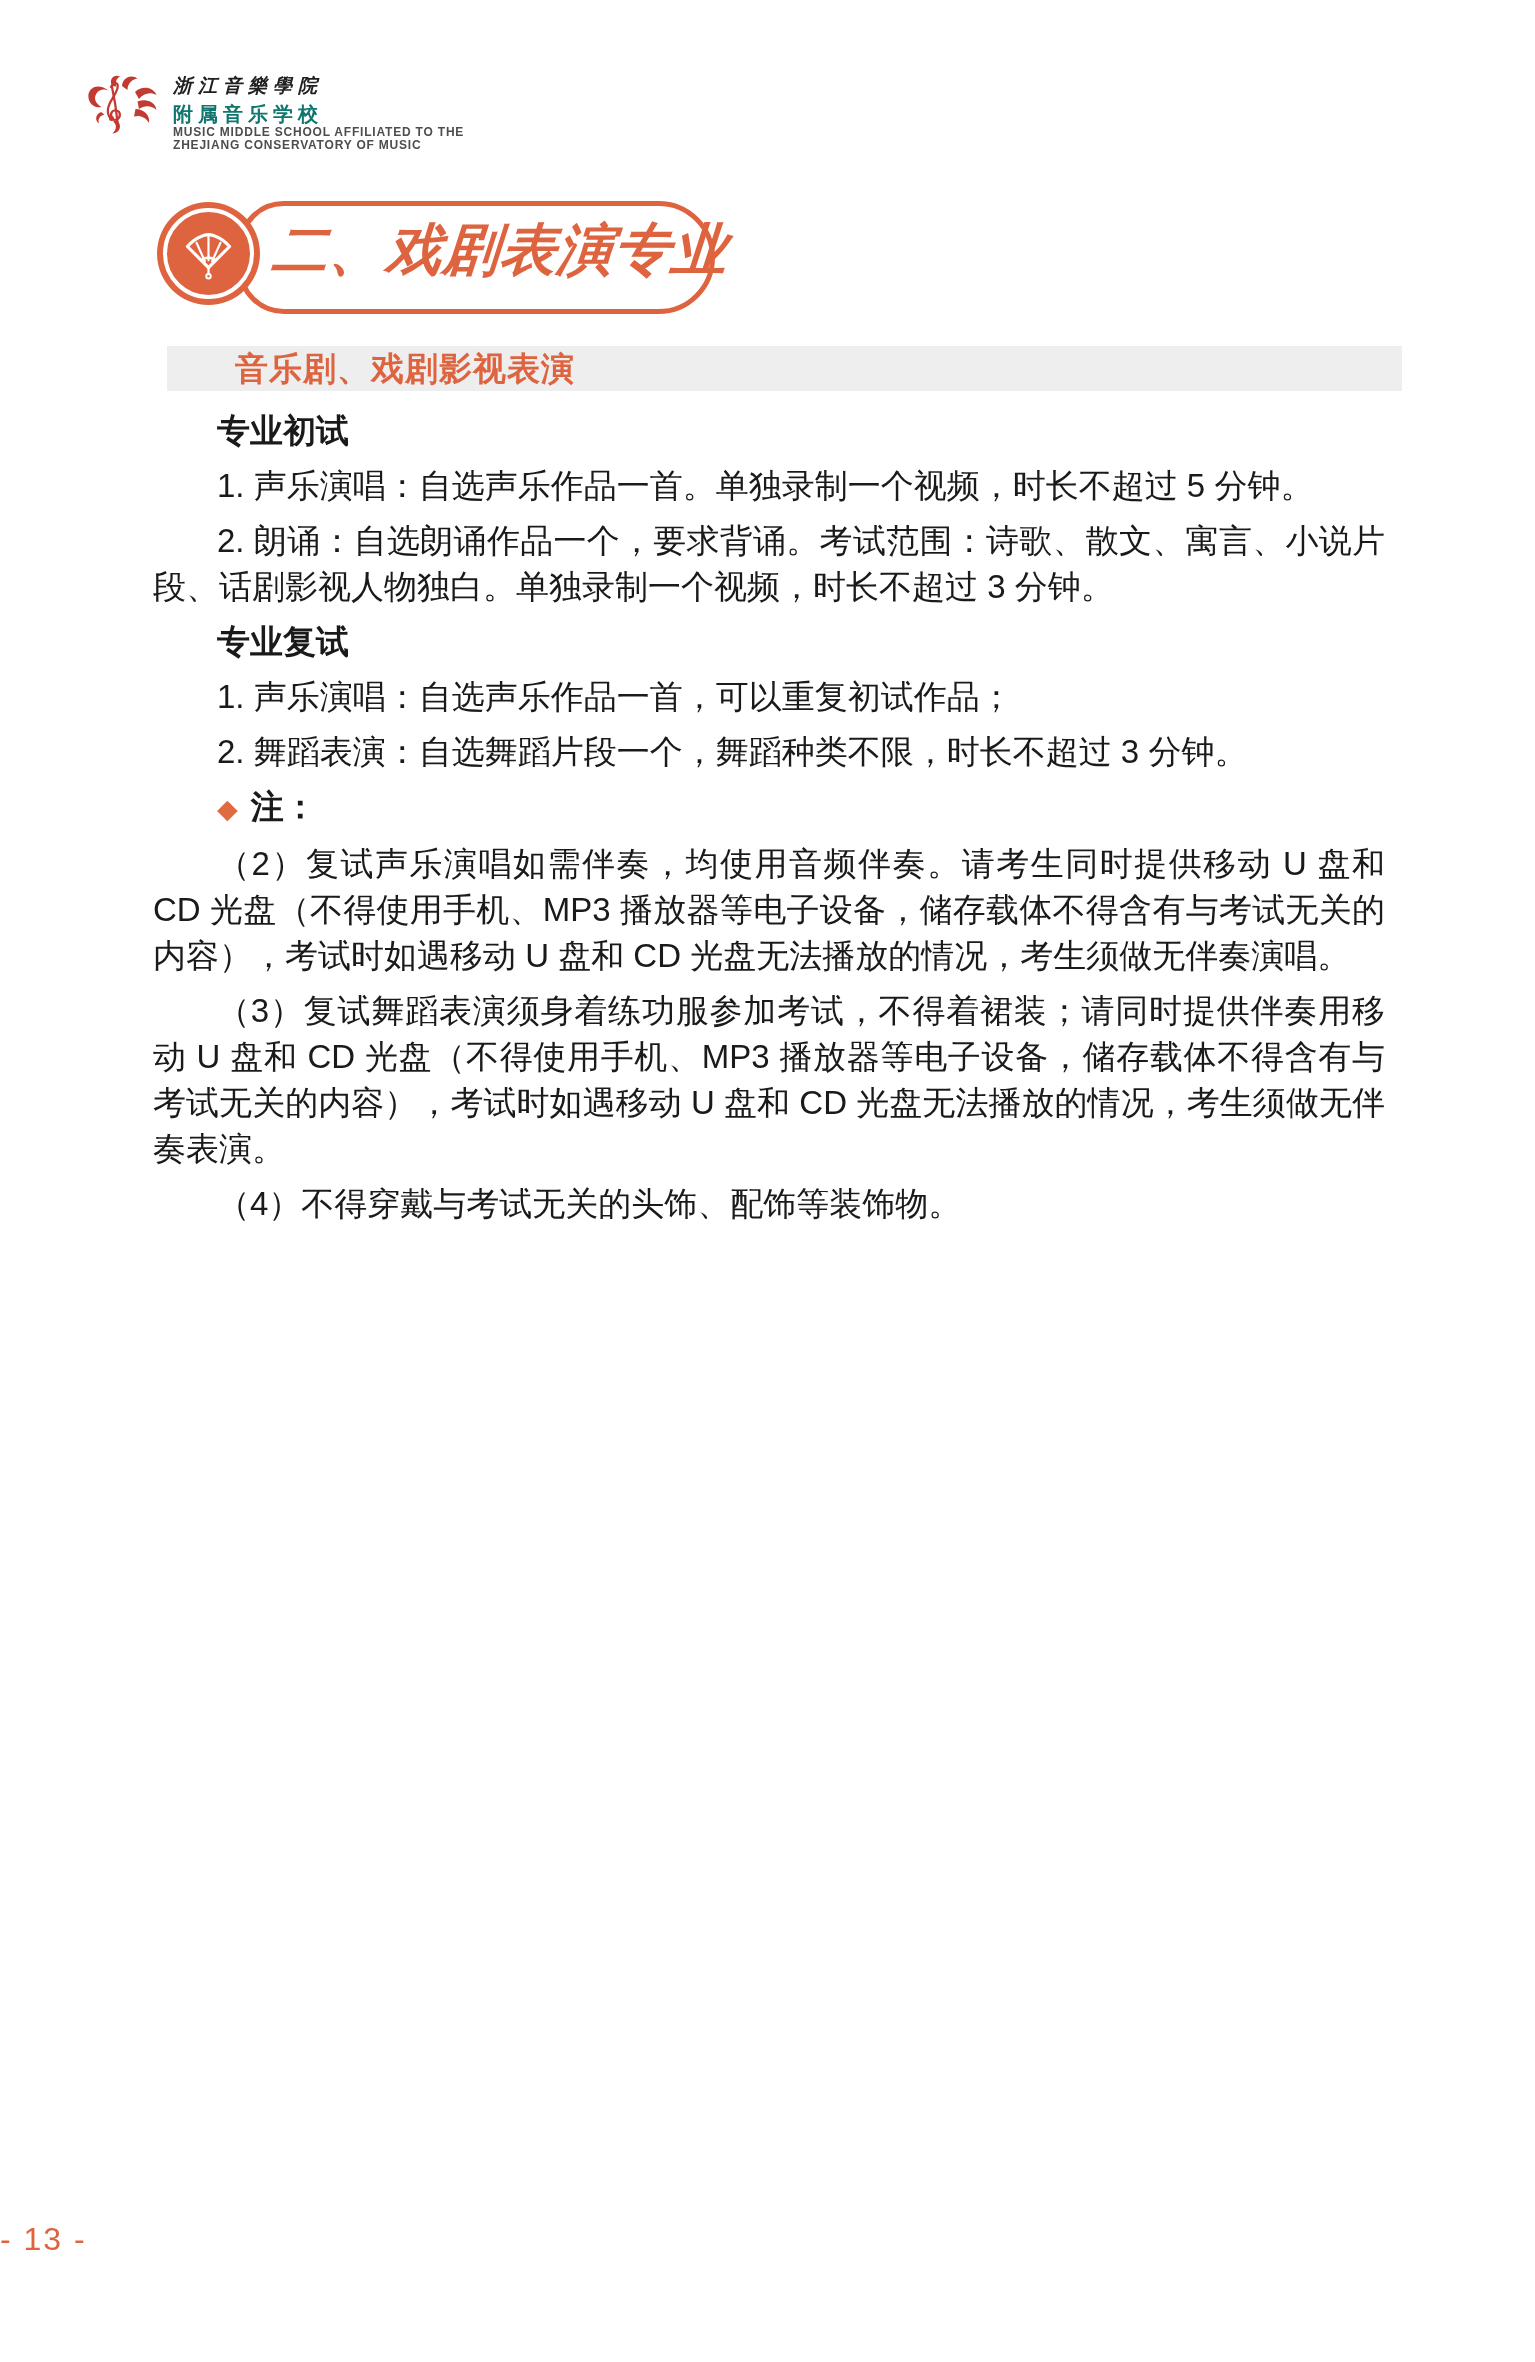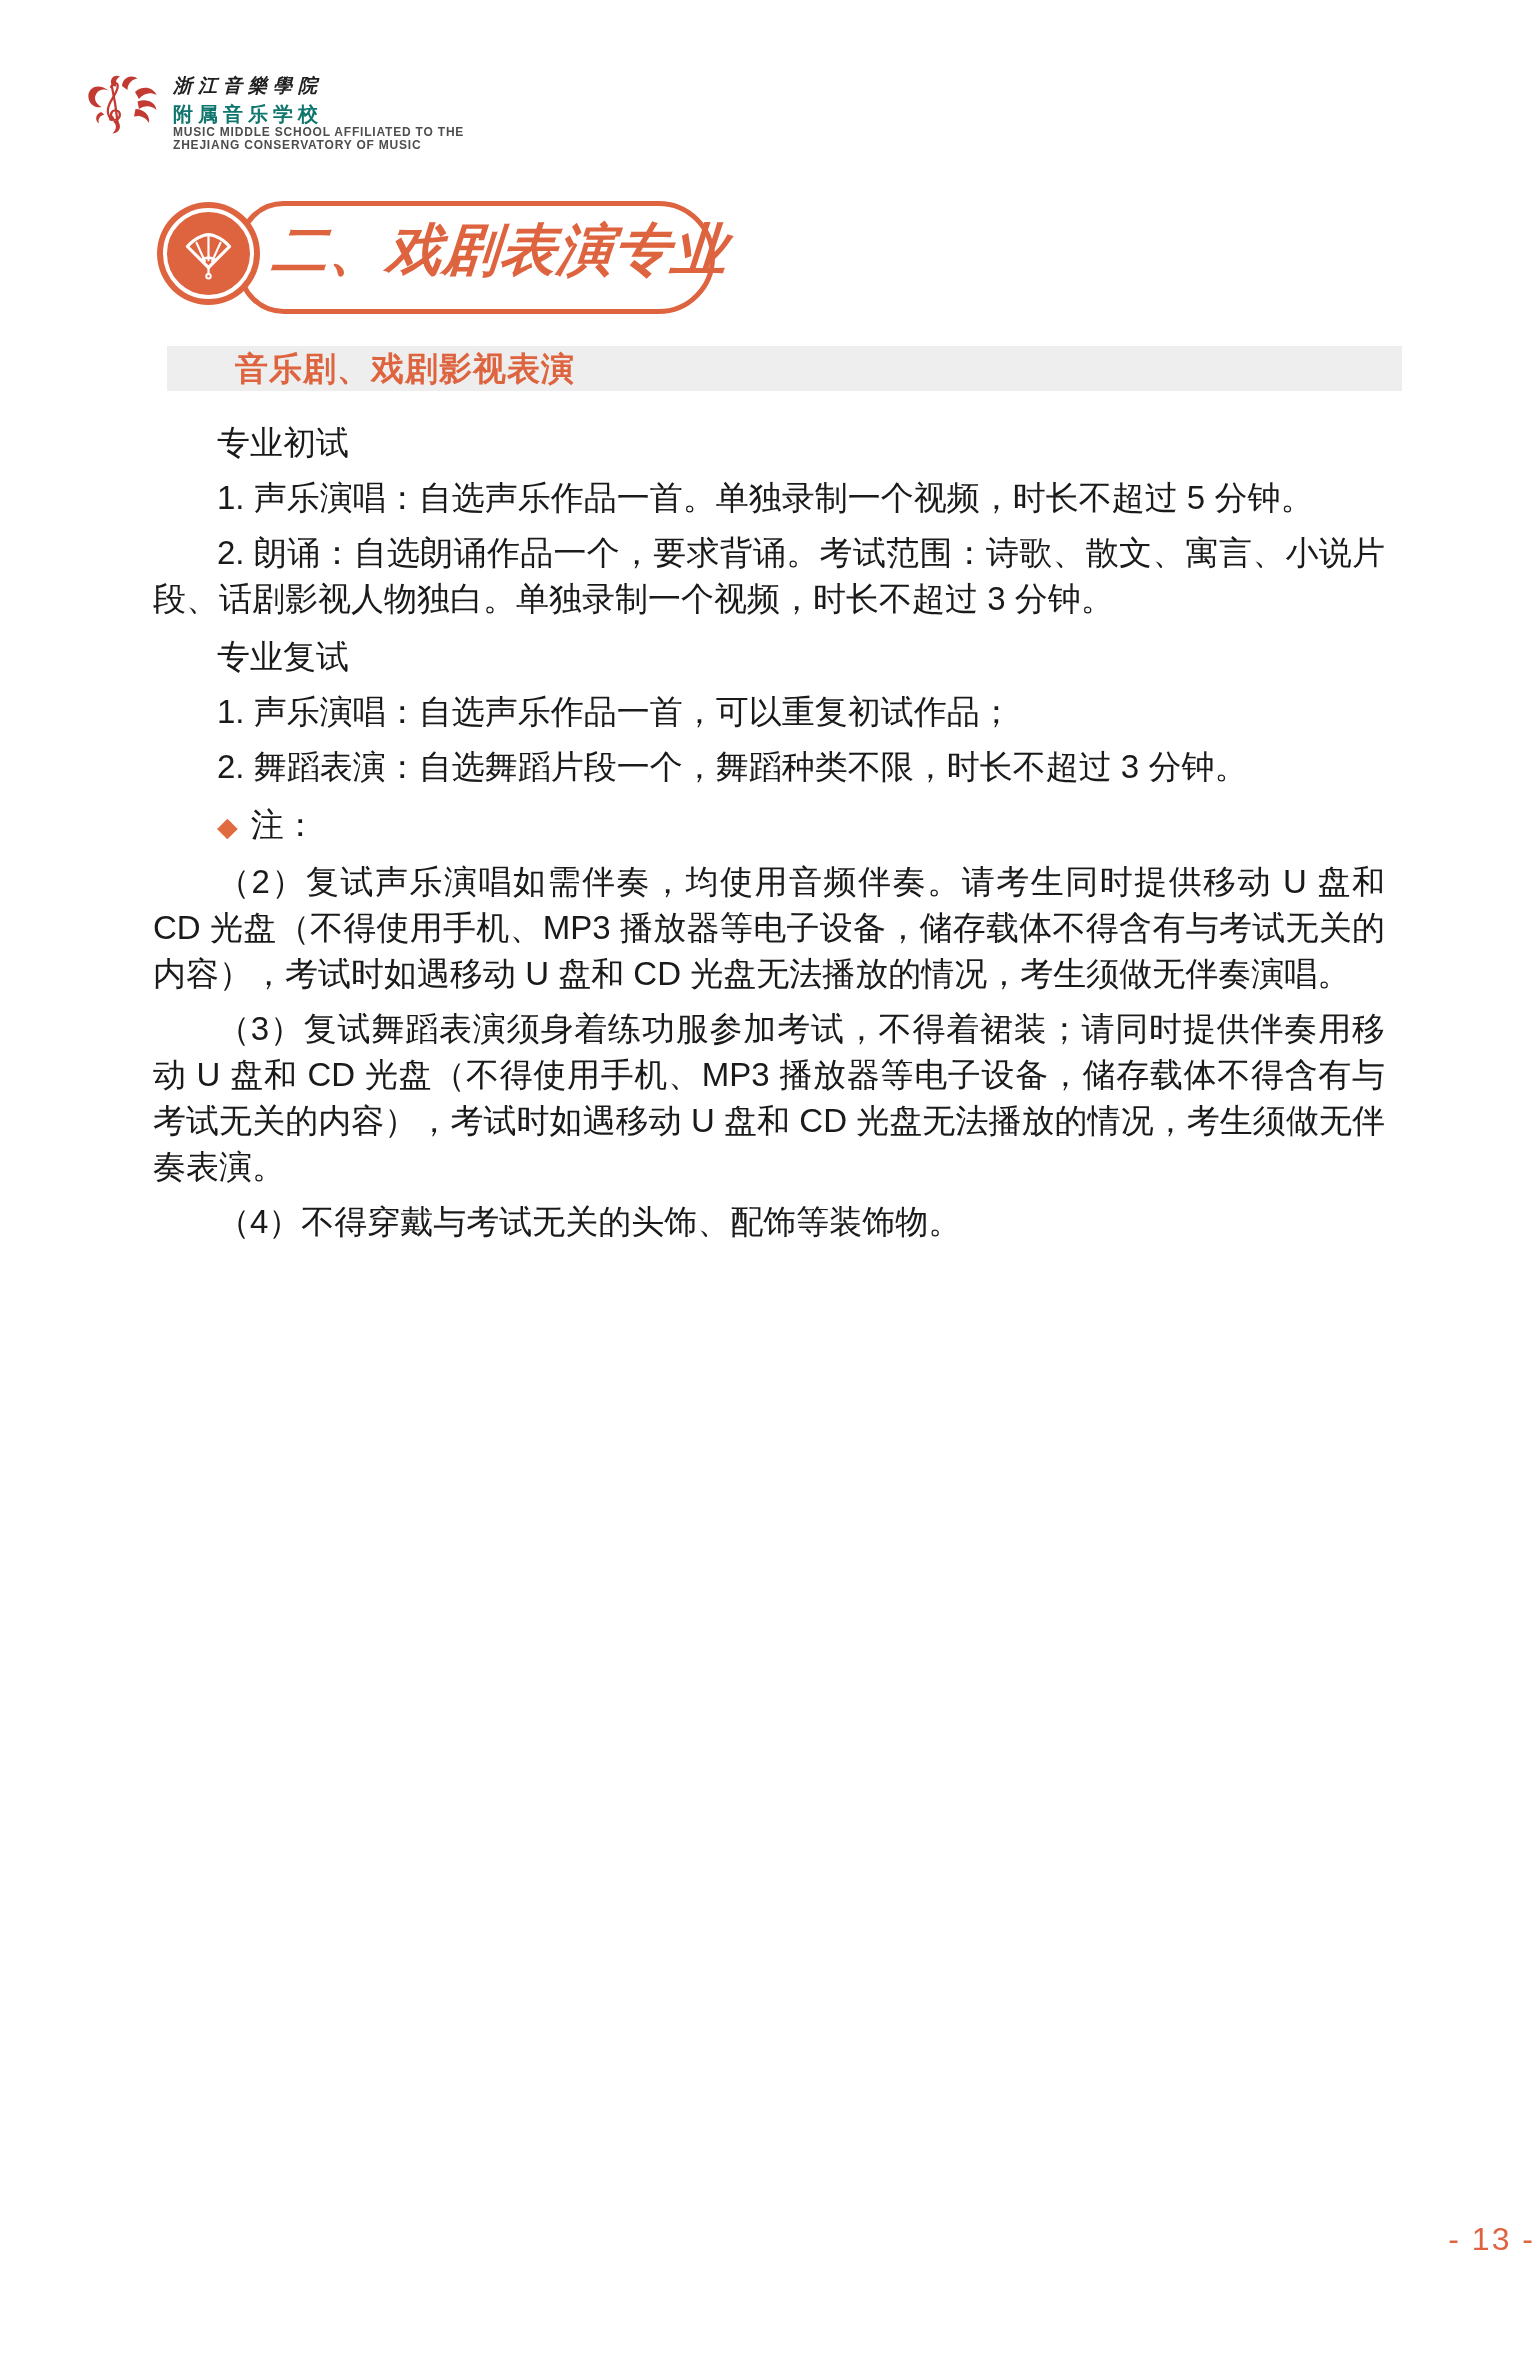--- a/index.html
+++ b/index.html
@@ -56,29 +56,29 @@
     margin-left:48px;font-size:33px;line-height:45px;font-weight:700;
     color:#DE6440;letter-spacing:1px;white-space:nowrap;
   }
 
   
   .content{
     position:absolute;left:153px;top:408px;width:1232px;
     font-size:33px;line-height:46px;color:#1a1a1a;text-align:justify;
   }
   .content p{margin:0 0 9px 0;text-indent:64px;}
-  .content .heading{font-weight:400;margin-top:12px;}
+  .content .heading{font-weight:700;}
   .diamond{
     color:#E06B41;font-size:27px;margin-right:13px;
     font-family:"DejaVu Sans",sans-serif;
   }
 
   
   .page-number{
-    position:absolute;left:0;top:2221px;width:100%;text-align:right;
+    position:absolute;left:0;top:2221px;width:100%;text-align:left;
     font-size:32px;letter-spacing:2px;color:#DE6440;
   }
 </style>
 </head>
 <body>
 
 <div class="page">
 
   <div class="logo">
     <svg class="logo-art" viewBox="0 0 168 120">

